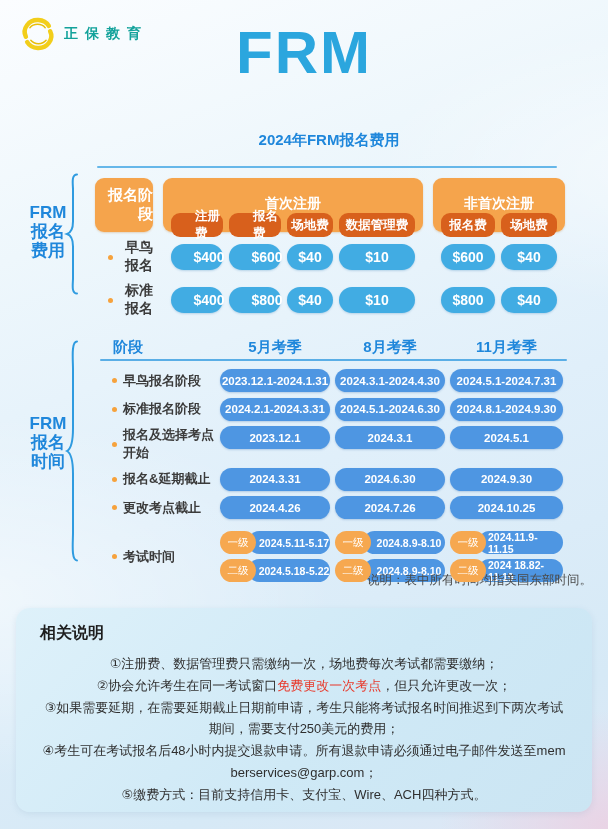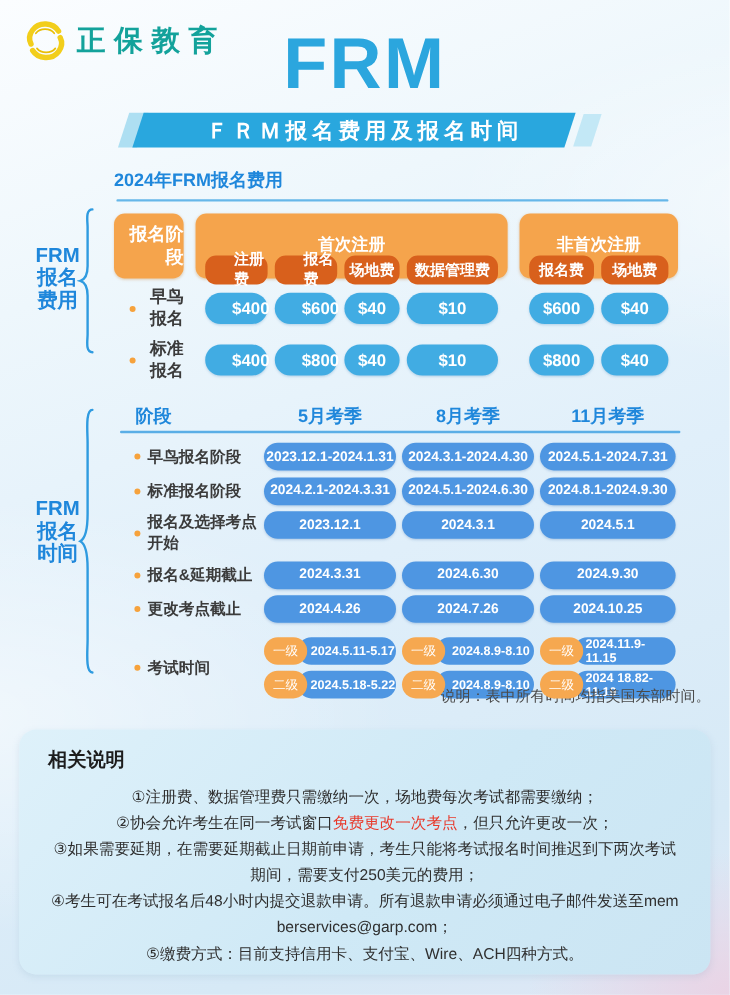--- a/index.html
+++ b/index.html
@@ -7,35 +7,35 @@
   #page{
     position:relative; width:608px; height:829px; overflow:hidden;
     background:
       radial-gradient(240px 170px at 100% 100%, rgba(235,208,226,.85), rgba(235,208,226,0) 70%),
       radial-gradient(520px 260px at -5% 72%, rgba(255,255,255,.55), rgba(255,255,255,0) 70%),
       radial-gradient(420px 200px at 110% 20%, rgba(255,255,255,.5), rgba(255,255,255,0) 70%),
       linear-gradient(160deg,#fbfdff 0%,#eef7fc 25%,#e0effa 55%,#d6e9f6 85%,#dfe7f5 100%);
   }
   
   .logo{ position:absolute; left:20px; top:16px; display:flex; align-items:center; gap:8px; }
-  .logo-text{ color:#13a29b; font-size:24px; font-weight:bold; letter-spacing:7px; }
+  .logo-text{ color:#13a29b; font-size:14px; font-weight:bold; letter-spacing:7px; }
   .frm-title{ position:absolute; left:0; right:0; top:18px; text-align:center;
     font-size:60px; font-weight:bold; color:#2ba6de; letter-spacing:2px; }
   .banner{ position:absolute; top:94px; left:103px; width:402px; height:29px; }
   .banner .acc-l{ position:absolute; left:0; top:0; bottom:0; width:16px; background:#aedff2; transform:skewX(-18deg); }
   .banner .acc-r{ position:absolute; right:8px; top:1px; bottom:1px; width:15px; background:#c3e8f6; transform:skewX(-18deg); }
   .banner .main{ position:absolute; left:12px; right:30px; top:0; bottom:0; background:#29a7de; transform:skewX(-18deg); }
   .banner .btxt{ position:absolute; inset:0; display:flex; align-items:center; justify-content:center;
     color:#fff; font-size:18px; font-weight:bold; letter-spacing:4px; }
   
   .side-label{ position:absolute; left:16px; width:64px; text-align:center;
     color:#1f87db; font-size:17px; font-weight:bold; line-height:1.12; }
   .brace{ position:absolute; left:64px; width:16px; }
   
-  .fee-title{ position:absolute; top:141px; left:95px; width:468px; 
+  .fee-title{ position:absolute; top:131px; left:95px; width:468px; text-align:center;
     color:#1f87db; font-size:15px; font-weight:bold; }
   .fee-line{ position:absolute; top:166px; left:97px; width:460px; height:2px; background:#66b7e9; border-radius:1px; }
   .fee-table{ position:absolute; left:95px; top:178px; width:470px; }
   .f-head{ display:flex; gap:10px; }
   .stage-box{ width:88px; height:54px; background:#f5a44c; border-radius:9px; color:#fff;
     font-weight:bold; font-size:15px; display:flex; align-items:center; justify-content:center;
     box-shadow:0 1px 2px rgba(190,110,20,.25);text-align:right; }
   .group{ background:#f5a44c; border-radius:9px; padding:5px 8px 7px; height:54px;
     display:flex; flex-direction:column; justify-content:space-between; box-shadow:0 1px 2px rgba(190,110,20,.25); }
   .g1{ width:260px; } .g2{ width:132px; }
@@ -95,26 +95,20 @@
     <svg width="36" height="36" viewBox="0 0 40 40">
       <path d="M32 11 C27 3 14 2 8 10 C4.5 14.5 4.5 19 6.5 23" fill="none" stroke="#f2ce1b" stroke-width="5" stroke-linecap="round"></path>
       <path d="M8 29 C13 37 26 38 32 30 C35.5 25.5 35.5 21 33.5 17" fill="none" stroke="#f2ce1b" stroke-width="5" stroke-linecap="round"></path>
       <path d="M28 13 C24 8 15 8 11 13" fill="none" stroke="#e9be06" stroke-width="1.6" stroke-linecap="round"></path>
       <path d="M12 27 C16 32 25 32 29 27" fill="none" stroke="#e9be06" stroke-width="1.6" stroke-linecap="round"></path>
     </svg>
     <span class="logo-text">正保教育</span>
   </div>
 
   <div class="frm-title">FRM</div>
-  <div class="banner">
-    <div class="acc-l"></div>
-    <div class="acc-r"></div>
-    <div class="main"></div>
-    <div class="btxt">ＦＲＭ报名费用及报名时间</div>
-  </div>
 
   <div class="fee-title">2024年FRM报名费用</div>
   <div class="fee-line"></div>
 
   <div class="side-label" style="top:203px;">
     <div>FRM</div>
     <div>报名</div>
     <div>费用</div>
   </div>
   <svg class="brace" style="top:172px; height:124px;" viewBox="0 0 16 100" preserveAspectRatio="none">

